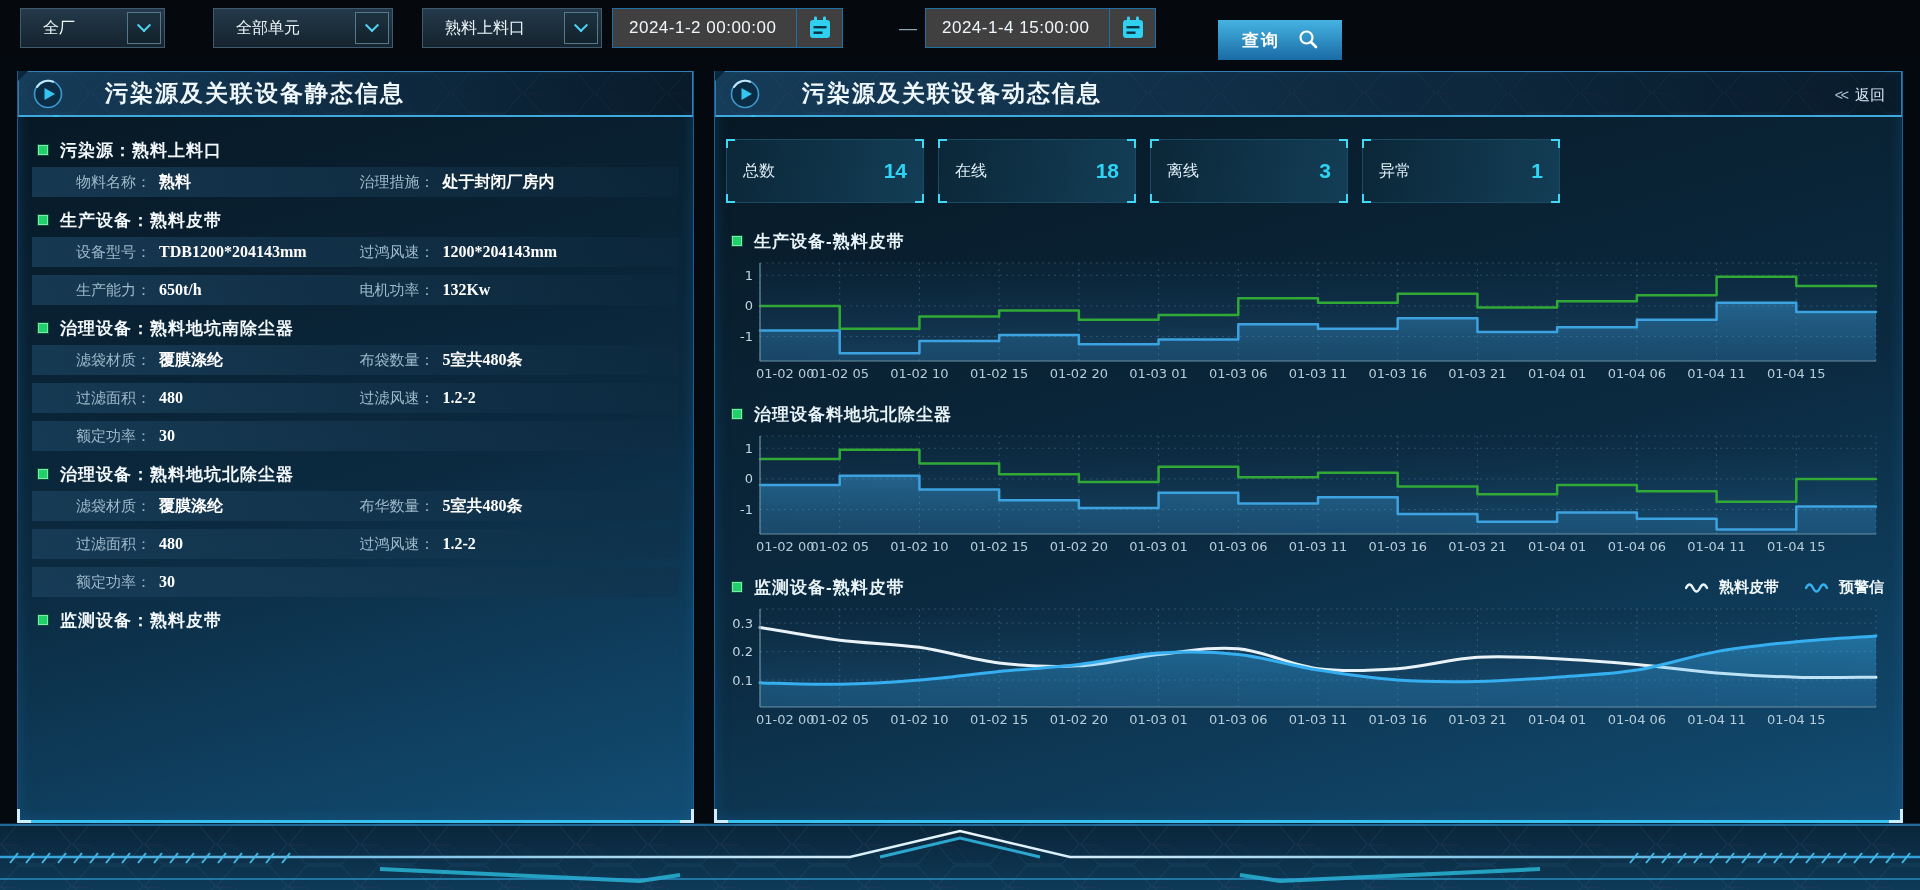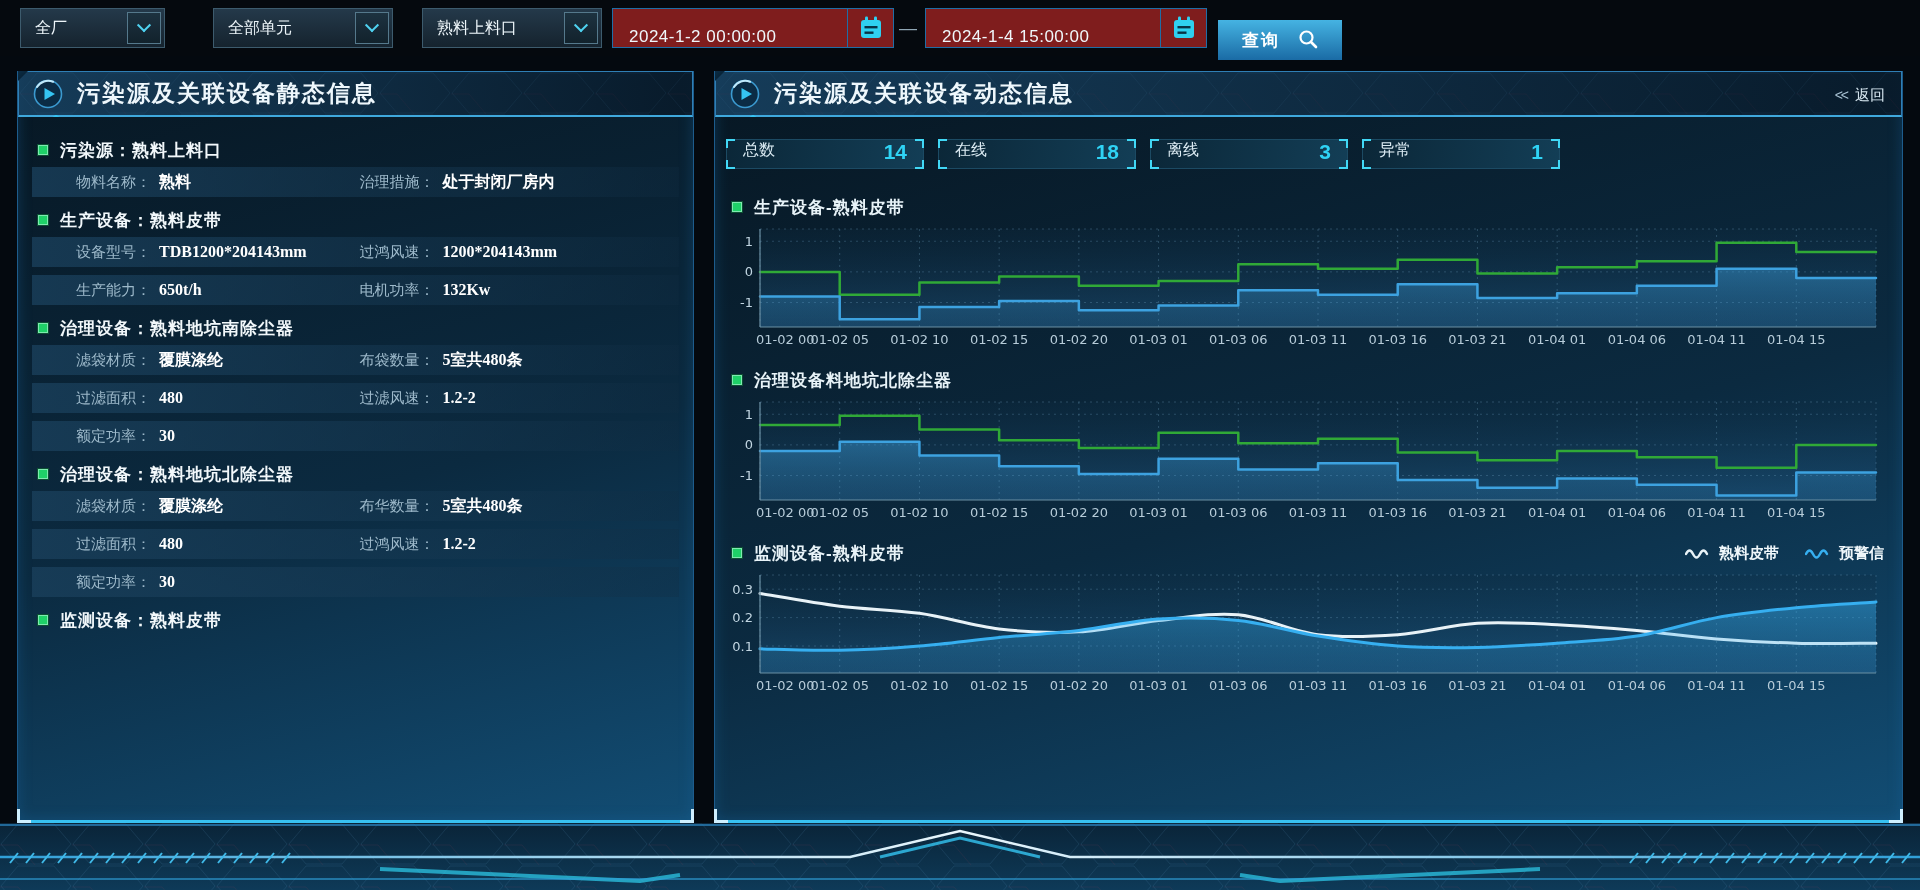--- a/index.html
+++ b/index.html
@@ -3,28 +3,28 @@
 <meta charset="utf-8">
 <style>
   * { margin:0; padding:0; box-sizing:border-box; }
   html,body { width:1920px; height:890px; overflow:hidden; background:#04090f;
     font-family:"Liberation Sans","DejaVu Sans",sans-serif; color:#e8f2f7; }
 
   
   .topbar { position:absolute; left:0; top:0; width:1920px; height:56px; background:#05090e; }
   .select { position:absolute; top:8px; height:40px; display:flex; align-items:center;
     background:linear-gradient(180deg,#24394a 0%,#15232e 100%);
-    border:1px solid #3d5b6d; padding-left:14px; cursor:pointer; }
+    border:1px solid #3d5b6d; padding-left:22px; cursor:pointer; }
   .select .lbl { font-size:16px; color:#eef6fa; flex:1; }
   .chevbox { width:34px; height:32px; margin:0 3px 0 8px; border:1px solid #55798c;
     background:linear-gradient(180deg,#1d3240,#12222c); display:flex; align-items:center; justify-content:center; }
   .chev { width:10px; height:10px; border-right:2px solid #4fd2f0; border-bottom:2px solid #4fd2f0;
     transform:rotate(45deg) translate(-2px,-2px); }
-  .datebox { position:absolute; top:8px; height:40px; width:282px; display:flex; align-items:flex-end;
-    background:#7f1d1d; border:1px solid #1f6ea6; }
+  .datebox { position:absolute; top:8px; height:40px; width:231px; display:flex; align-items:center;
+    background:#404040; border:1px solid #1f6ea6; }
   .datebox .val { flex:1; font-size:17px; padding-left:16px; color:#f0f7fb; letter-spacing:.5px; }
   .calbtn { width:46px; height:38px; display:flex; align-items:center; justify-content:center;
     border-left:1px solid #1f6ea6; cursor:pointer; }
   .dash { position:absolute; top:18px; color:#8fa6b4; font-size:18px; }
   .querybtn { position:absolute; top:20px; left:1218px; width:124px; height:40px;
     background:linear-gradient(180deg,#45b3e2 0%,#1a6ba5 100%); border:none; display:flex;
     align-items:center; justify-content:center; gap:18px; cursor:pointer; }
   .querybtn .qlbl { font-size:17px; font-weight:700; color:#fff; letter-spacing:2px; }
 
   
@@ -33,21 +33,21 @@
     border-left:1px solid #1d5c8c; border-right:1px solid #1d5c8c;
     border-bottom:3px solid #38c2f2; box-shadow:0 0 14px rgba(25,110,170,.35) inset; }
   .panel.left  { left:17px;  width:677px; }
   .panel.right { left:714px; width:1189px; }
   .corner { position:absolute; width:14px; height:14px; border-color:#d9f6ff; z-index:5; }
   .corner.bl { left:-1px; bottom:-3px; border-left:3px solid #cfefff; border-bottom:3px solid #cfefff; }
   .corner.br { right:-1px; bottom:-3px; border-right:3px solid #cfefff; border-bottom:3px solid #cfefff; }
 
   .phead { position:relative; height:46px; border:1px solid #2f7fb5; border-bottom:2px solid #3fa9dd;
     background:linear-gradient(90deg,rgba(24,66,98,.85),rgba(8,26,42,.9));
-    display:flex; align-items:center; clip-path:polygon(10px 0,100% 0,100% 100%,0 100%,0 10px); }
+    display:flex; align-items:center; clip-path:polygon(10px 0,100% 0,100% 100%,0 100%,0 10px);gap:28px; }
   .phead .hexbg { position:absolute; inset:0; opacity:.5; pointer-events:none; }
   .ptitle { font-size:23px; font-weight:700; color:#eef7fc; letter-spacing:2px; margin-left:14px; position:relative; }
   .playwrap { position:relative; margin-left:14px; width:30px; height:30px; flex:0 0 auto; }
   .chevdecor { position:absolute; left:20px; top:43px; z-index:6; }
   .backlink { position:absolute; right:16px; top:0; height:46px; display:flex; align-items:center; gap:8px;
     color:#d8e8f2; font-size:15px; cursor:pointer; z-index:4; }
   .backlink .arr { color:#a9c3d4; font-size:14px; letter-spacing:-2px; }
 
   
   .rows { padding:14px 14px 0 14px; }
@@ -57,21 +57,21 @@
   .row-section .stext { font-size:17px; font-weight:700; color:#f2f8fb; letter-spacing:1px; }
   .row-kv { display:flex; align-items:center; min-height:30px; margin-bottom:8px;
     background:linear-gradient(90deg,rgba(26,64,92,.78),rgba(16,44,66,.30)); padding-left:44px; }
   .cell { display:flex; align-items:baseline; }
   .cell.c0 { width:47%; }
   .cell .klbl { font-size:15px; color:#9db9ca; margin-right:8px; }
   .cell .kval { font-size:16px; font-weight:700; color:#ffffff;font-family:Liberation Serif, serif; }
 
   
   .stats { display:flex; gap:14px; margin:22px 0 0 11px; }
-  .stat { position:relative; width:198px; height:30px; display:flex; 
+  .stat { position:relative; width:198px; height:64px; display:flex; align-items:center;
     justify-content:space-between; padding:0 16px;
     background:linear-gradient(100deg,#0b2738,#133e56); border:1px solid #1c4a63; }
   .stat .slbl { font-size:16px; color:#dcebf3; }
   .stat .sval { font-size:21px; font-weight:700; color:#2fd3f5; }
   .cb { position:absolute; width:9px; height:9px; border-color:#41d8f6; border-style:solid; border-width:0; }
   .cb.tl { left:-1px; top:-1px; border-left-width:2px; border-top-width:2px; }
   .cb.tr { right:-1px; top:-1px; border-right-width:2px; border-top-width:2px; }
   .cb.bl { left:-1px; bottom:-1px; border-left-width:2px; border-bottom-width:2px; }
   .cb.br { right:-1px; bottom:-1px; border-right-width:2px; border-bottom-width:2px; }
 

